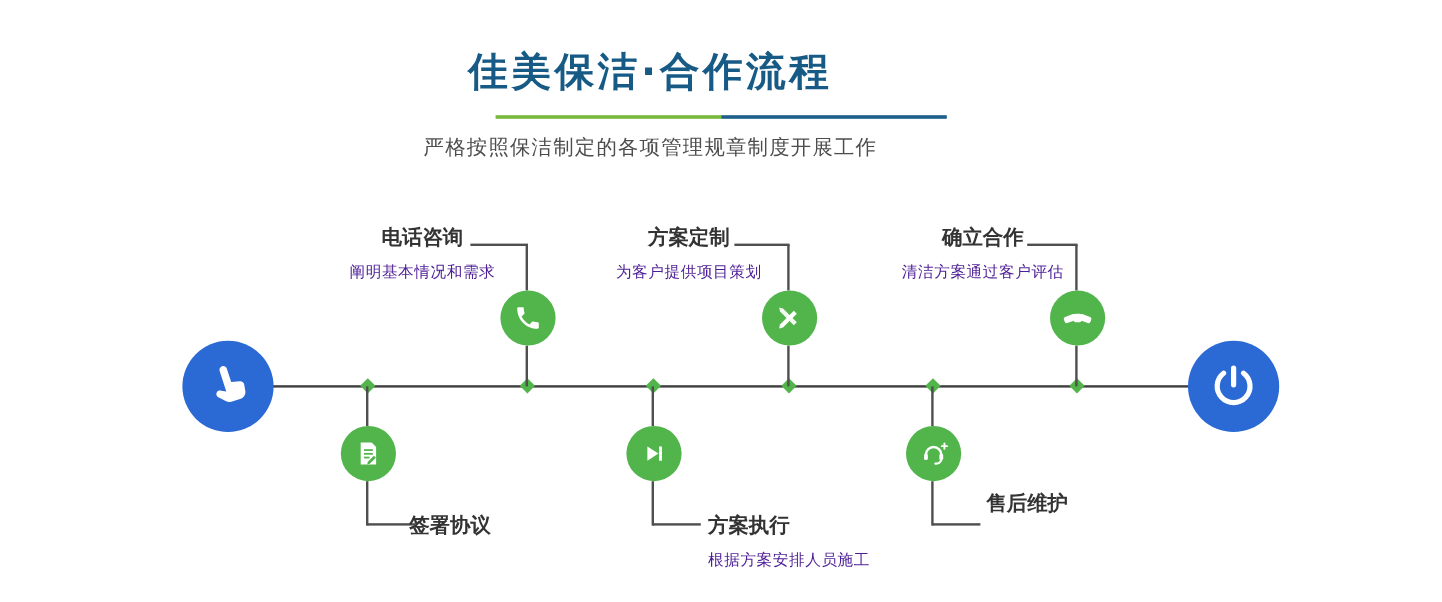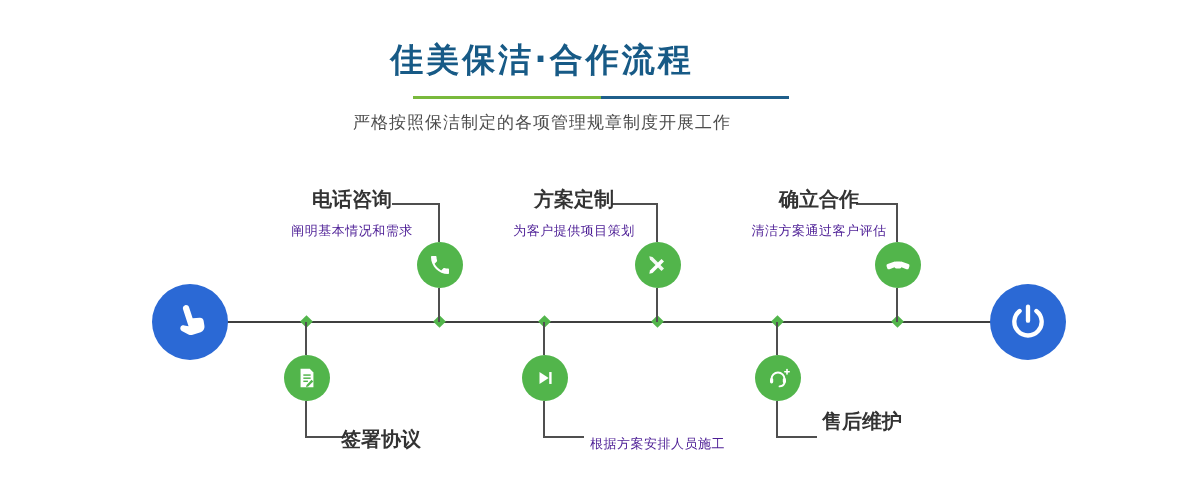--- a/index.html
+++ b/index.html
@@ -67,21 +67,21 @@
   .lc-service-h{left:777px;top:436px;width:40px;}
   .label{position:absolute;}
   .label-top{width:240px;text-align:center;}
   .label-bottom{text-align:left;}
   .label-phone{left:232px;top:186px;}
   .label-design{left:454px;top:186px;}
   .label-cooper{left:699px;top:186px;}
   .label-sign{left:341px;top:426px;}
   .label-exec{left:590px;top:426px;}
   .label-service{left:822px;top:408px;}
-  .step-title{font-size:20px;font-weight:bold;color:#333333;}
+  .step-title{font-size:17px;font-weight:bold;color:#333333;}
   .step-desc{font-size:13px;color:#4c1d95;margin-top:9px;letter-spacing:.5px;}
 </style>
 </head>
 <body>
 
 <div class="stage">
 
   <h1 class="title">佳美保洁·合作流程</h1>
 
   <div class="divider">
@@ -223,20 +223,21 @@
   <div class="label label-top label-cooper">
     <div class="step-title">确立合作</div>
     <div class="step-desc">清洁方案通过客户评估</div>
   </div>
 
   <div class="label label-bottom label-sign">
     <div class="step-title">签署协议</div>
   </div>
 
   <div class="label label-bottom label-exec">
+    <div class="step-title">方案执行</div>
     <div class="step-desc">根据方案安排人员施工</div>
   </div>
 
   <div class="label label-bottom label-service">
     <div class="step-title">售后维护</div>
   </div>
 
 </div>
 
 </body></html>

